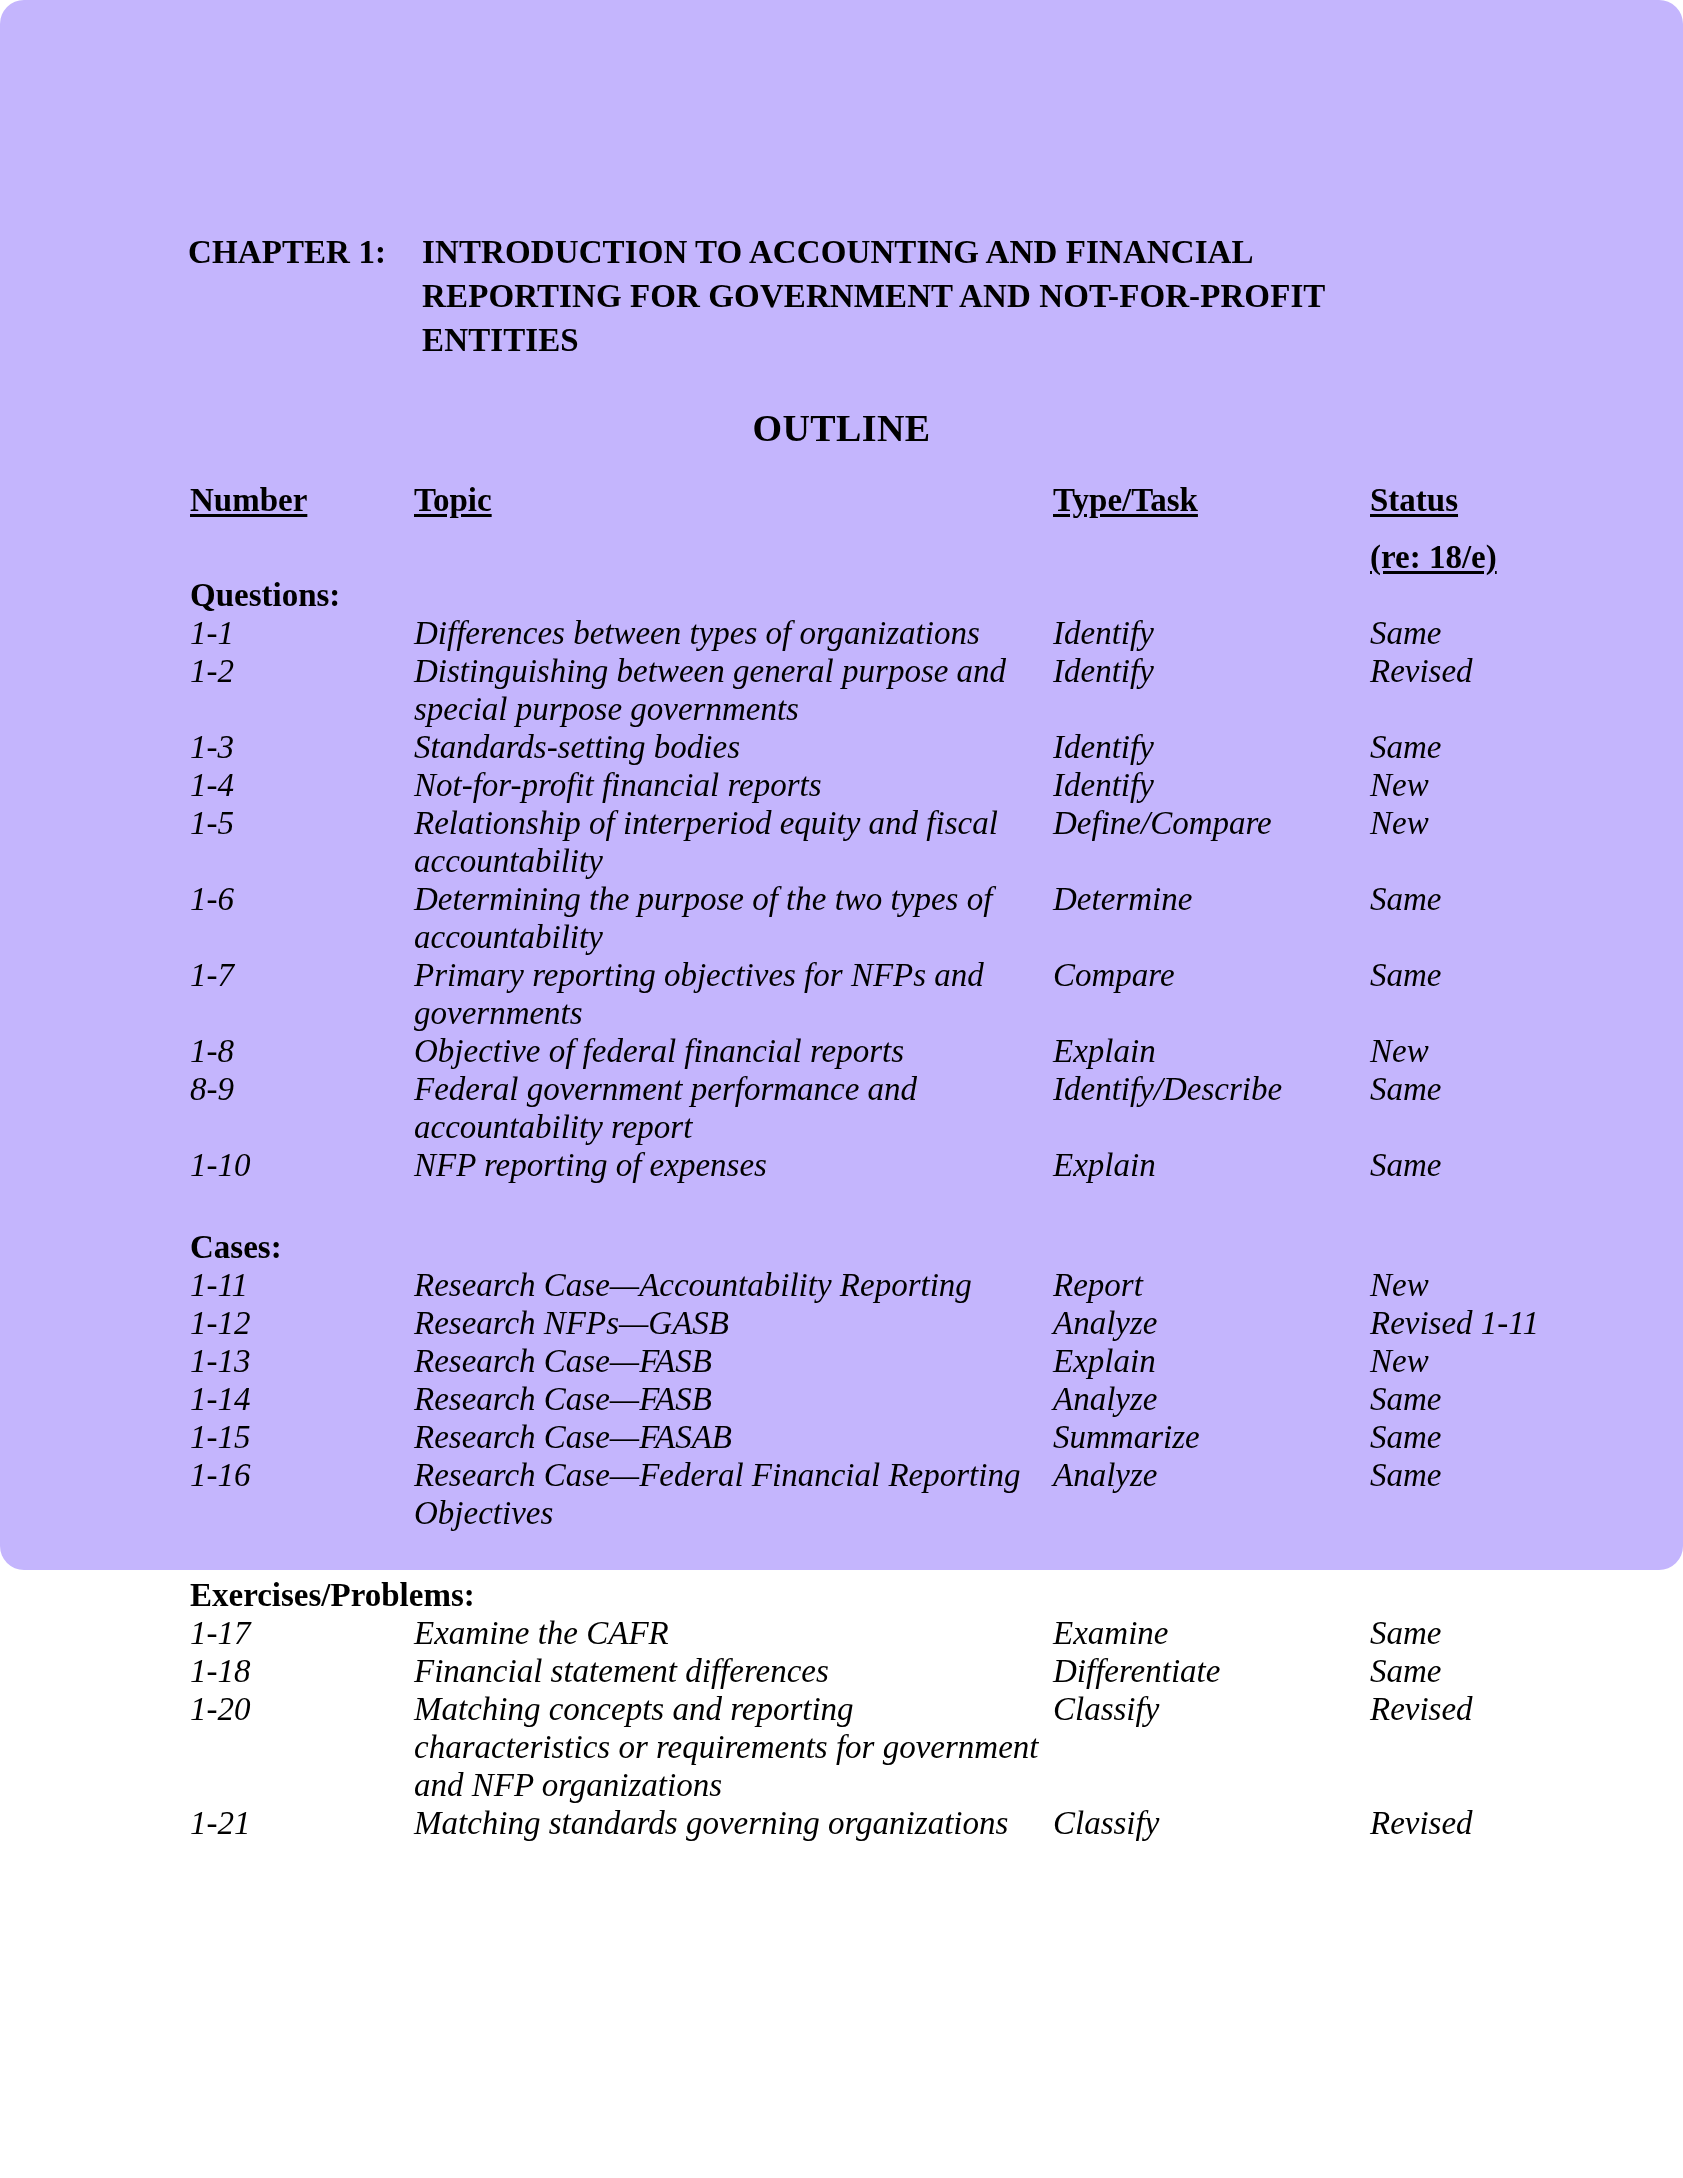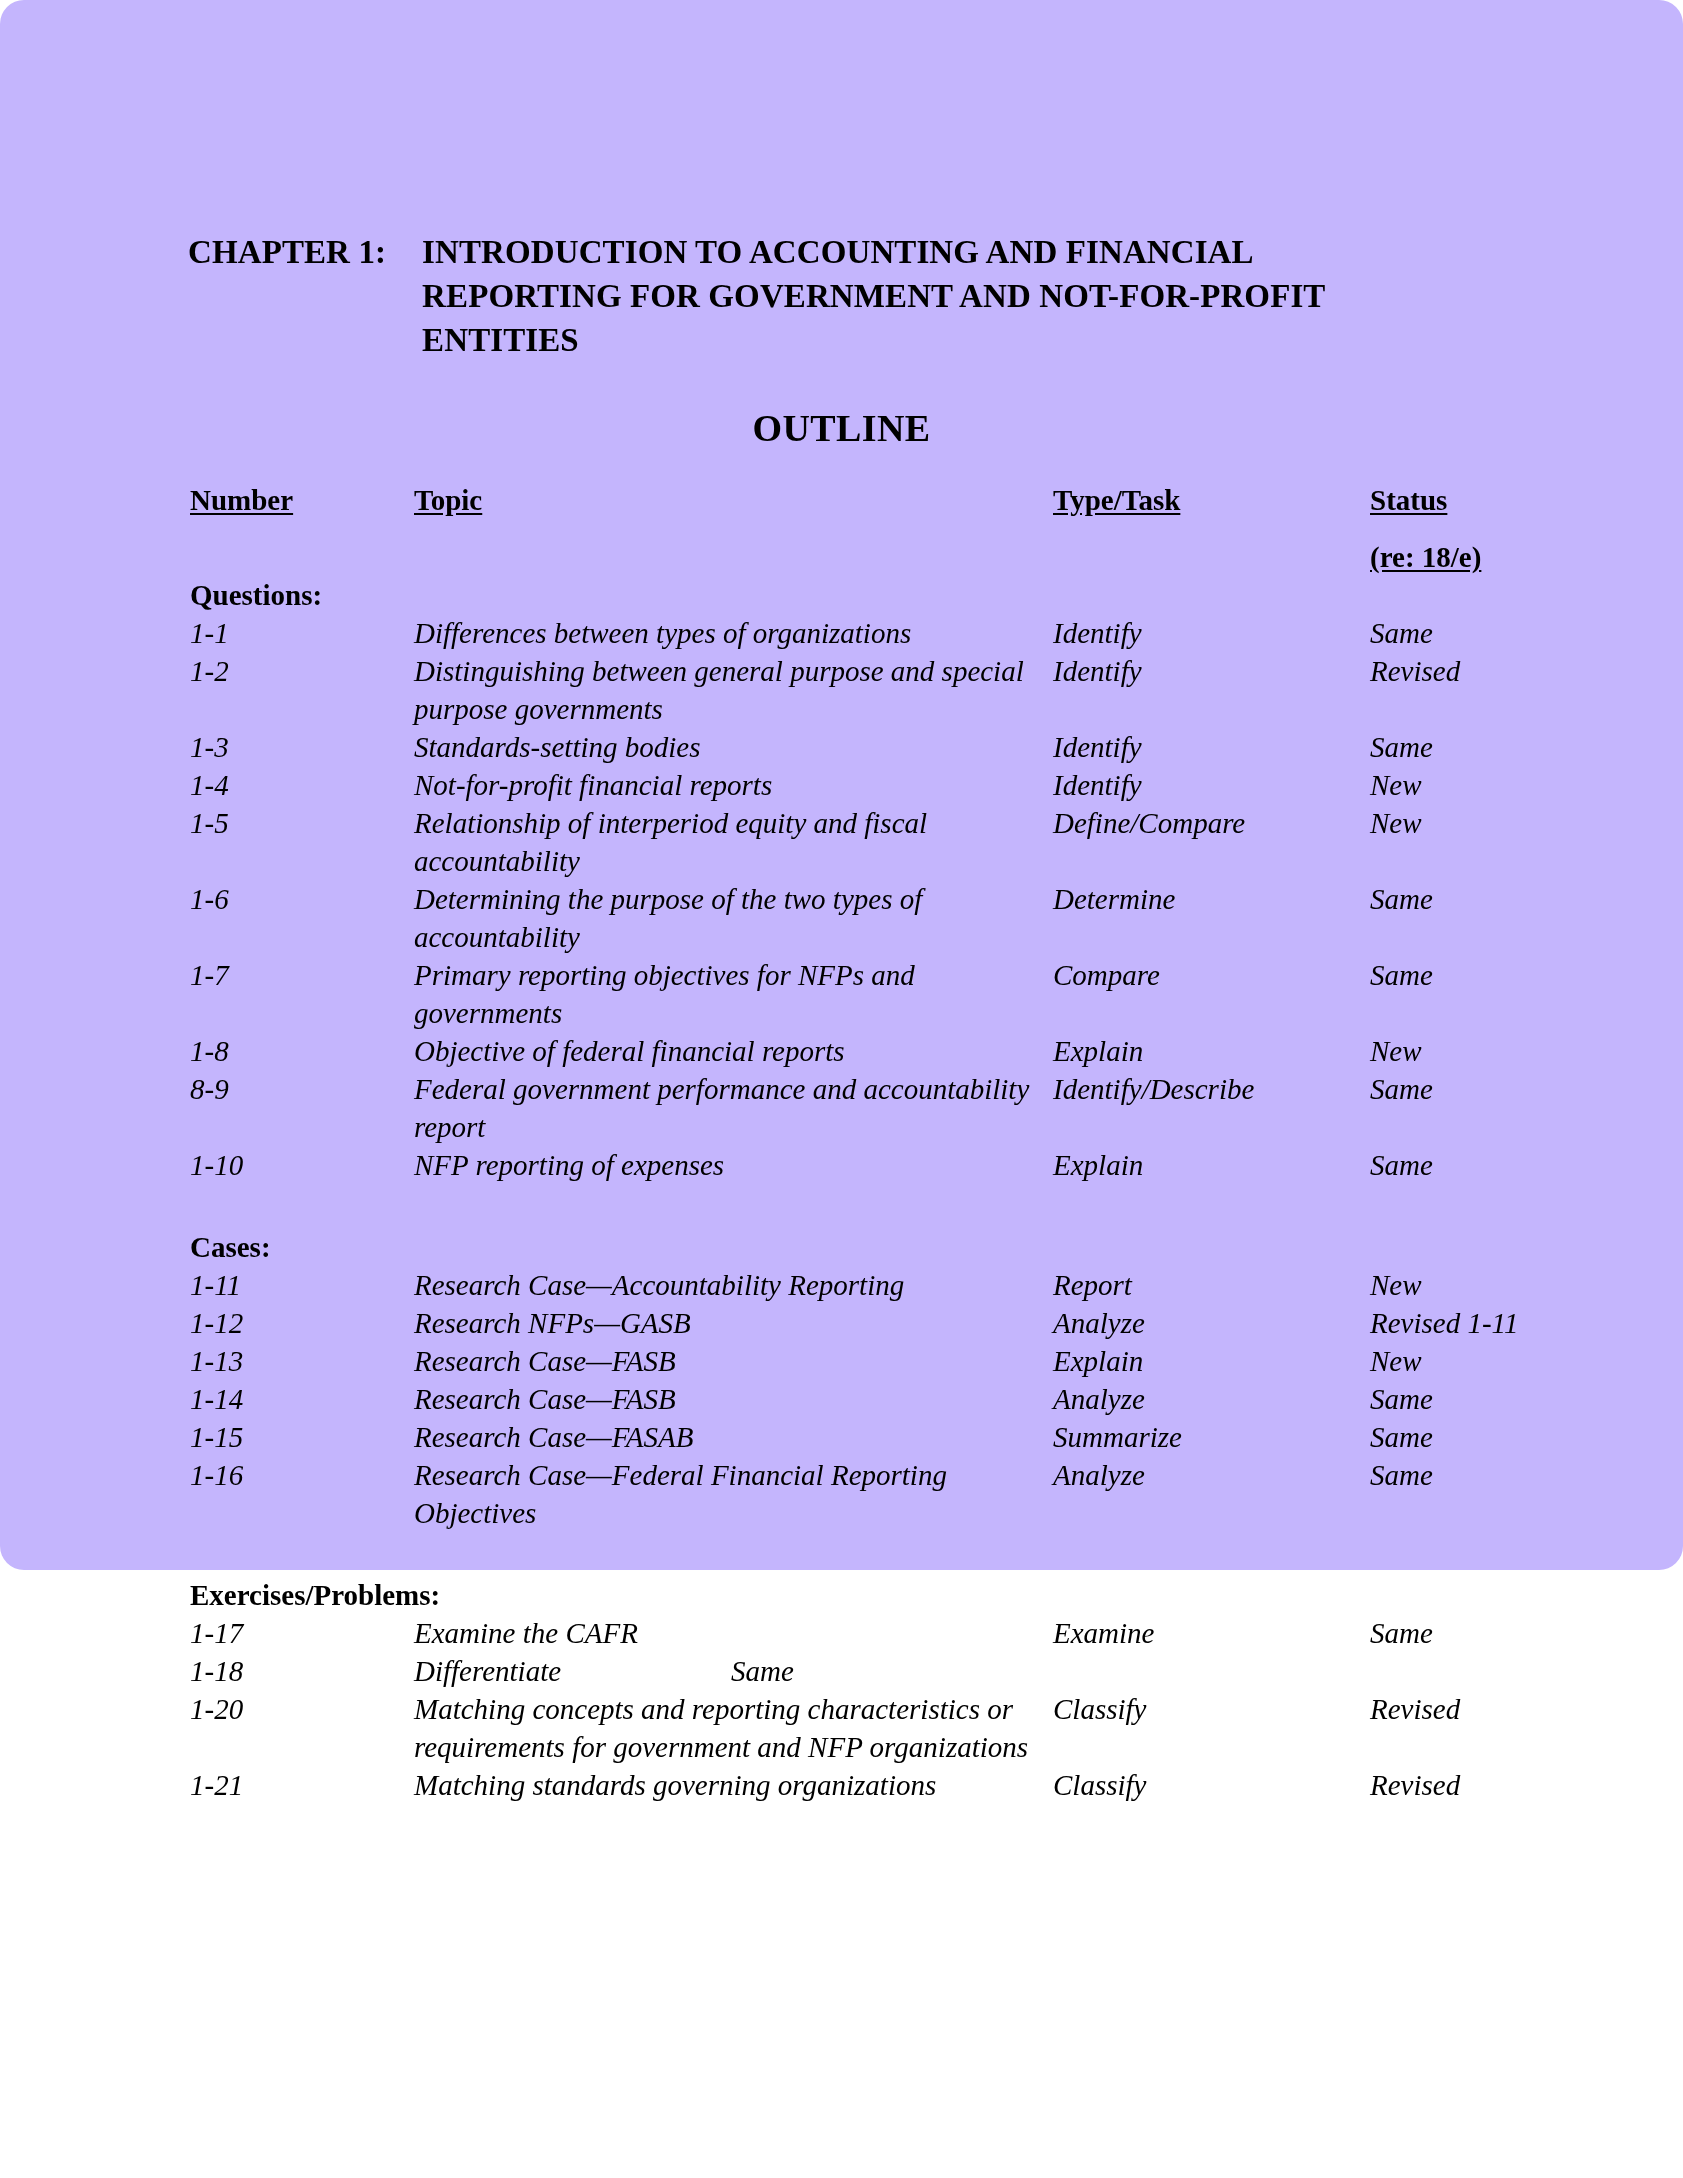--- a/index.html
+++ b/index.html
@@ -60,21 +60,21 @@
     letter-spacing: 0.4px;
     box-sizing: border-box;
   }
 
   
   .table-area {
     position: absolute;
     left: 190px;
     top: 481px;
     width: 1327px;
-    font-size: 29px;
+    font-size: 33px;
     line-height: 38px;
   }
 
   .hrow {
     display: flex;
     align-items: flex-start;
     font-weight: bold;
   }
   .col-num    { flex: 0 0 224px; }
   .col-topic  { flex: 0 0 639px; }
@@ -230,20 +230,21 @@
         <div class="spacer-md"></div>
         <div class="section-label">Exercises/Problems:</div>
         <div class="row">
           <div class="cell cell-num">1-17</div>
           <div class="cell cell-topic">Examine the CAFR</div>
           <div class="cell cell-type">Examine</div>
           <div class="cell cell-status">Same</div>
         </div>
         <div class="row">
           <div class="cell cell-num">1-18</div>
+          <div class="cell cell-topic">Financial statement differences</div>
           <div class="cell cell-type">Differentiate</div>
           <div class="cell cell-status">Same</div>
         </div>
         <div class="row">
           <div class="cell cell-num">1-20</div>
           <div class="cell cell-topic">Matching concepts and reporting characteristics or requirements for government and NFP organizations</div>
           <div class="cell cell-type">Classify</div>
           <div class="cell cell-status">Revised</div>
         </div>
         <div class="row">

